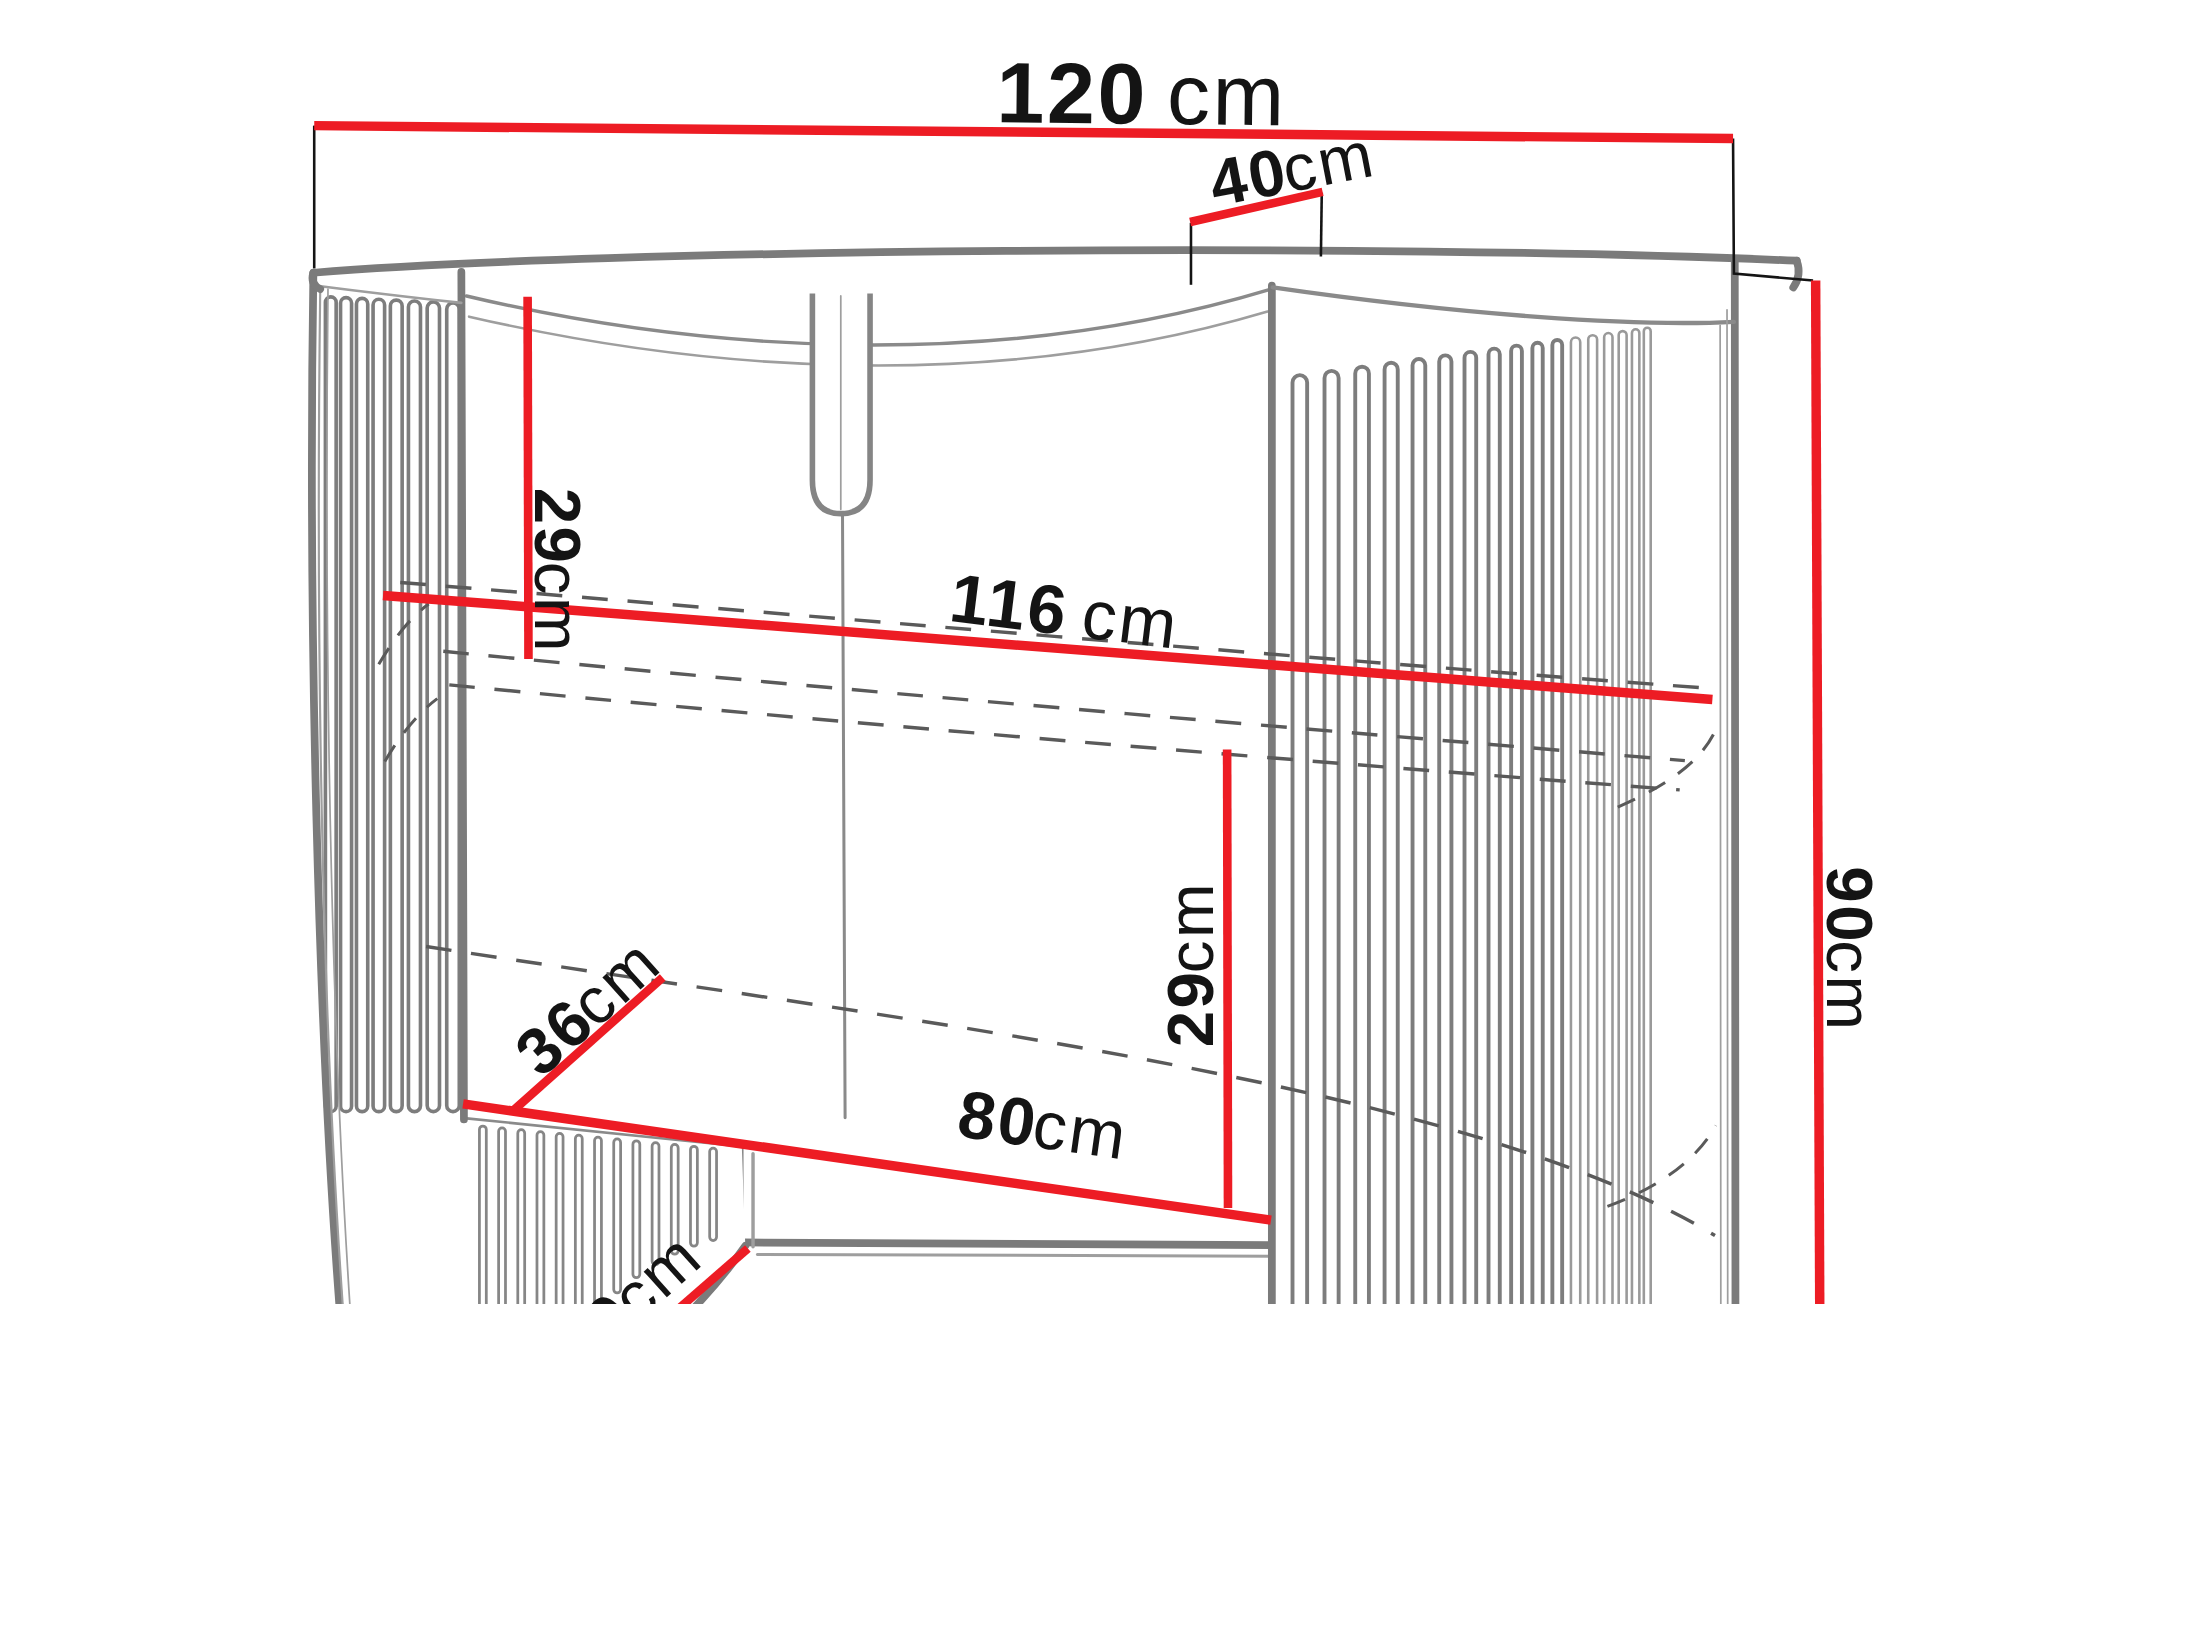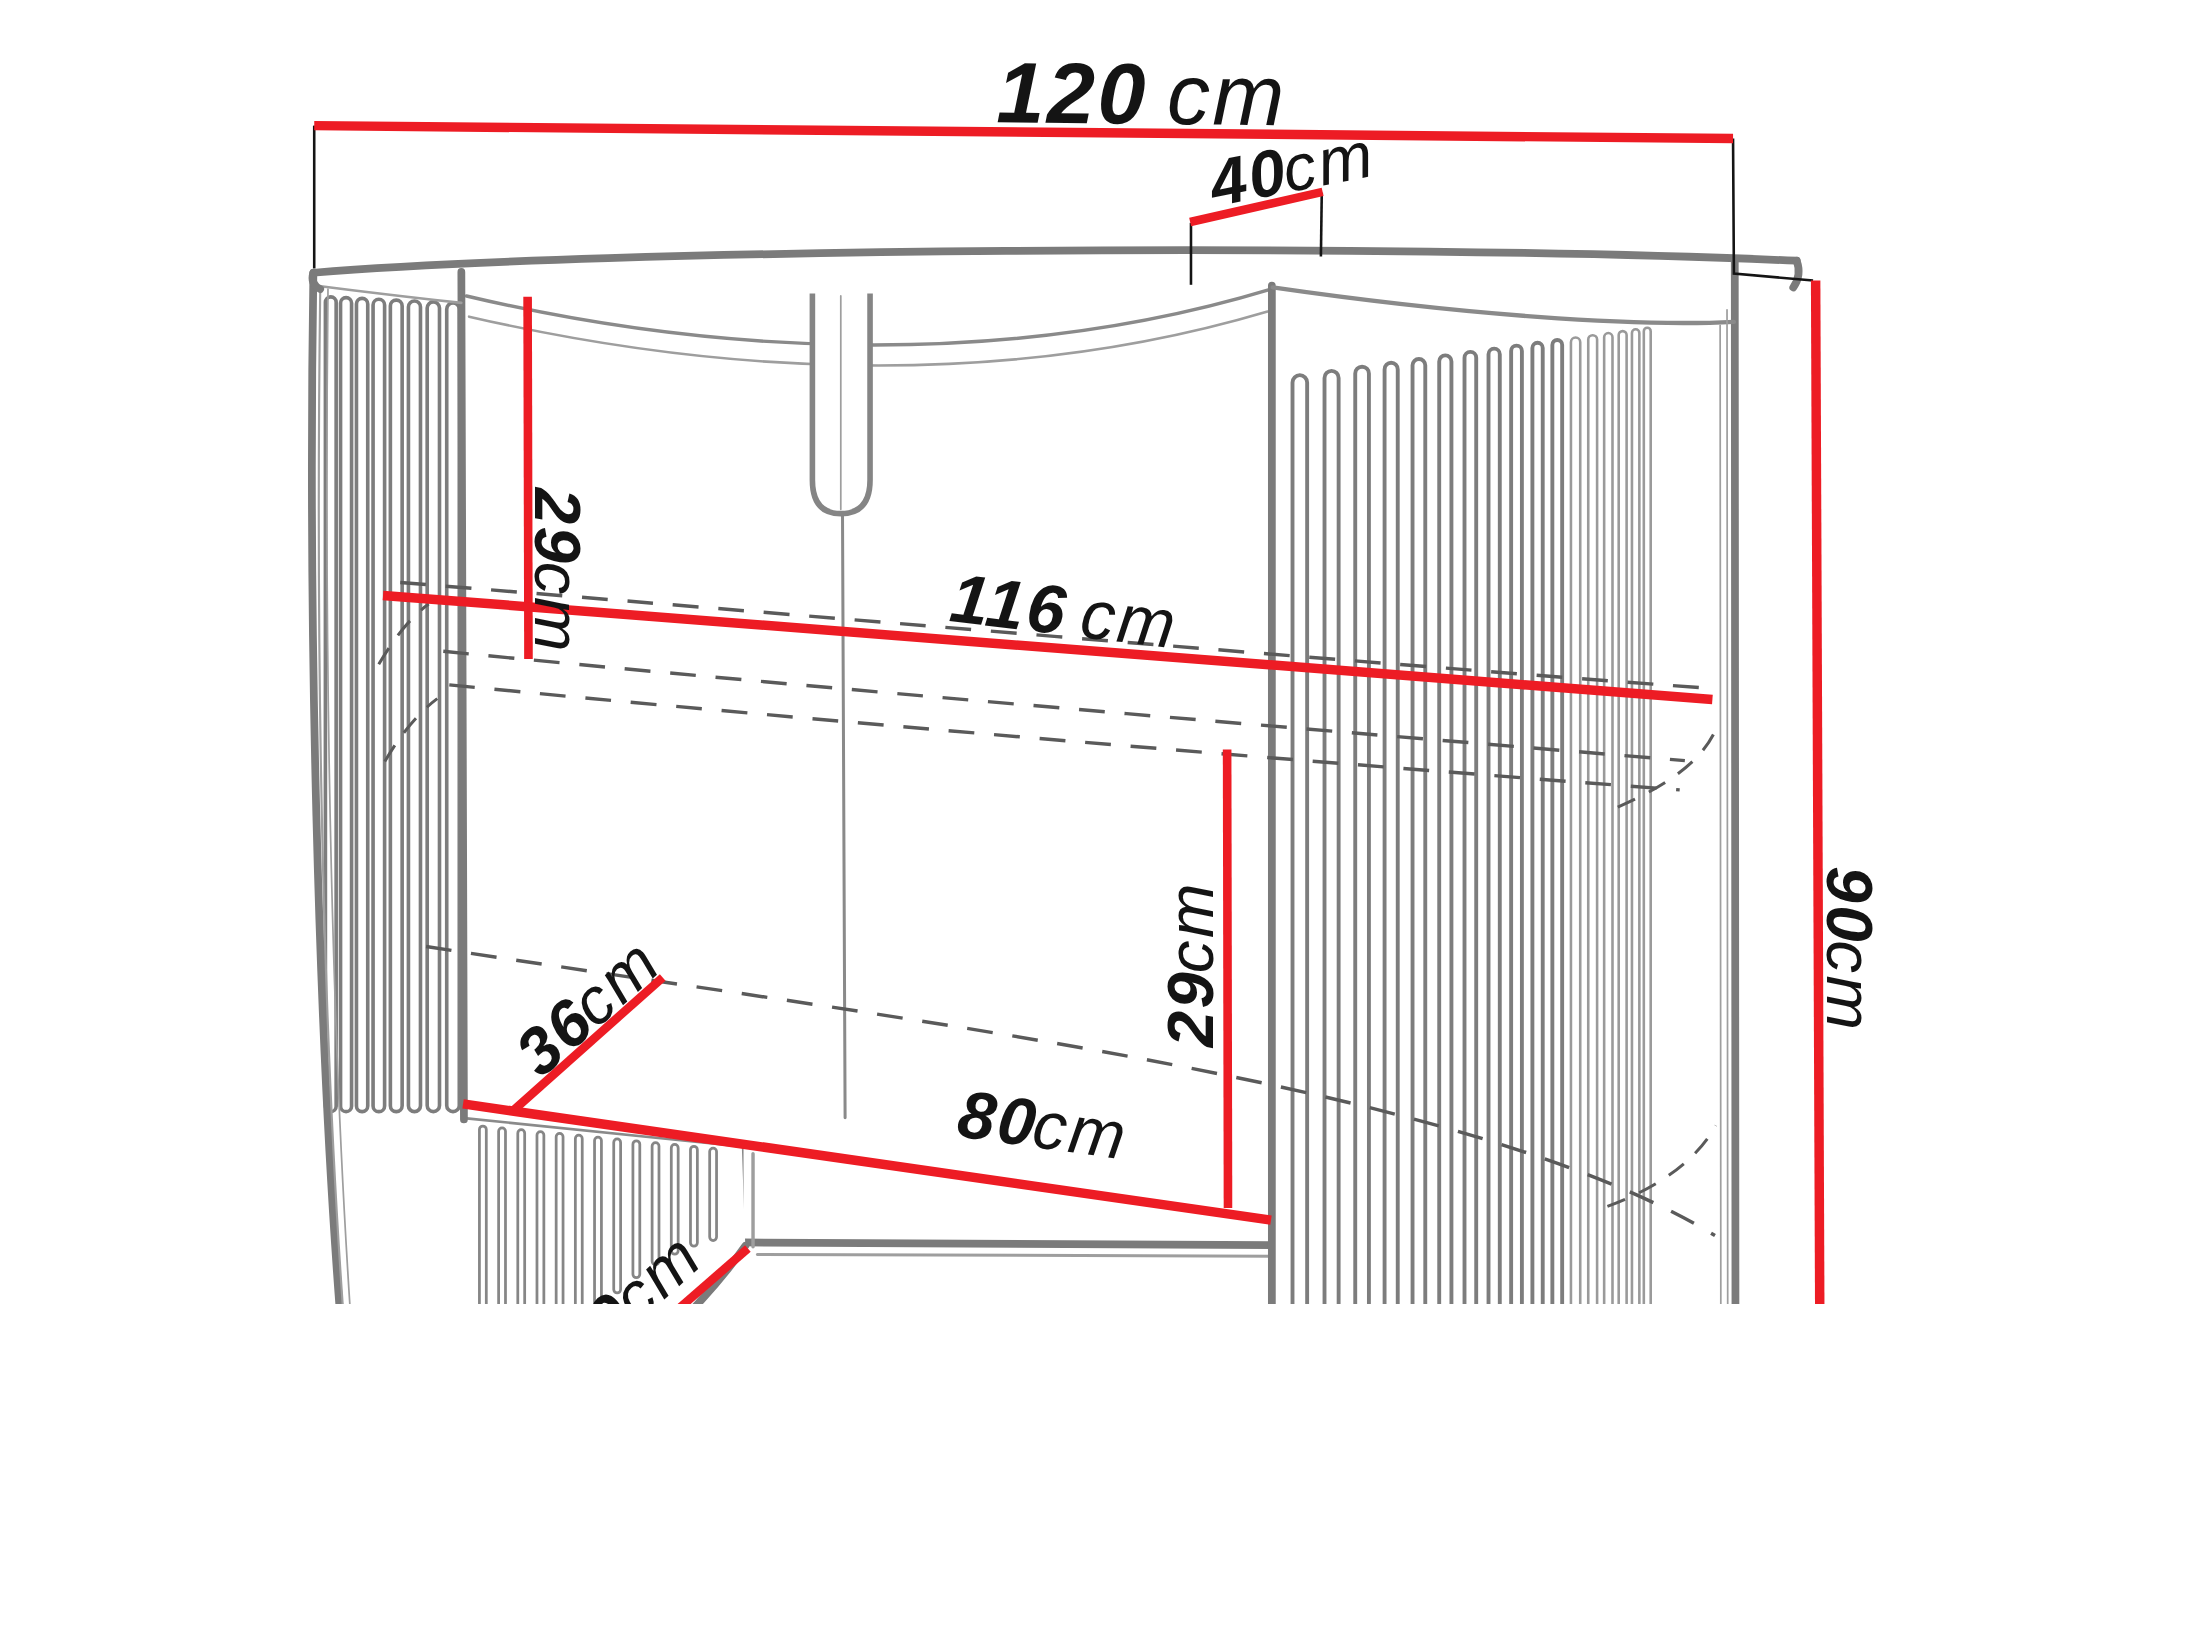--- a/index.html
+++ b/index.html
@@ -3,21 +3,21 @@
 <meta charset="utf-8">
 <style>
   :root{
     --dim:#ED1C24;
     --ink:#141414;
     --gray:#7B7B7B;
     --bg:#FFFFFF;
   }
   html,body{margin:0;padding:0;background:var(--bg);}
   .stage{position:relative;width:2203px;height:1304px;background:var(--bg);overflow:hidden;
-         font-family:"Liberation Sans", sans-serif;font-style:italic;}
+         font-family:"Liberation Sans", sans-serif;}
   svg{position:absolute;inset:0;}
   .dim{stroke:var(--dim);fill:none;}
   .ext{stroke:var(--ink);stroke-width:3;fill:none;}
   .gthick{stroke:var(--gray);stroke-width:9;fill:none;stroke-linecap:round;}
   .gmed{stroke:#8A8A8A;fill:none;stroke-linecap:round;}
   .gthin{stroke:#9E9E9E;fill:none;stroke-linecap:round;}
   .dash{stroke:#5A5A5A;stroke-width:4;fill:none;stroke-dasharray:30 23;}
   .dash2{stroke:#5A5A5A;stroke-width:3.5;fill:none;stroke-dasharray:22 18;}
   text{fill:var(--ink);}
   .lbl{font-family:"Liberation Sans", sans-serif;letter-spacing:3px;}

